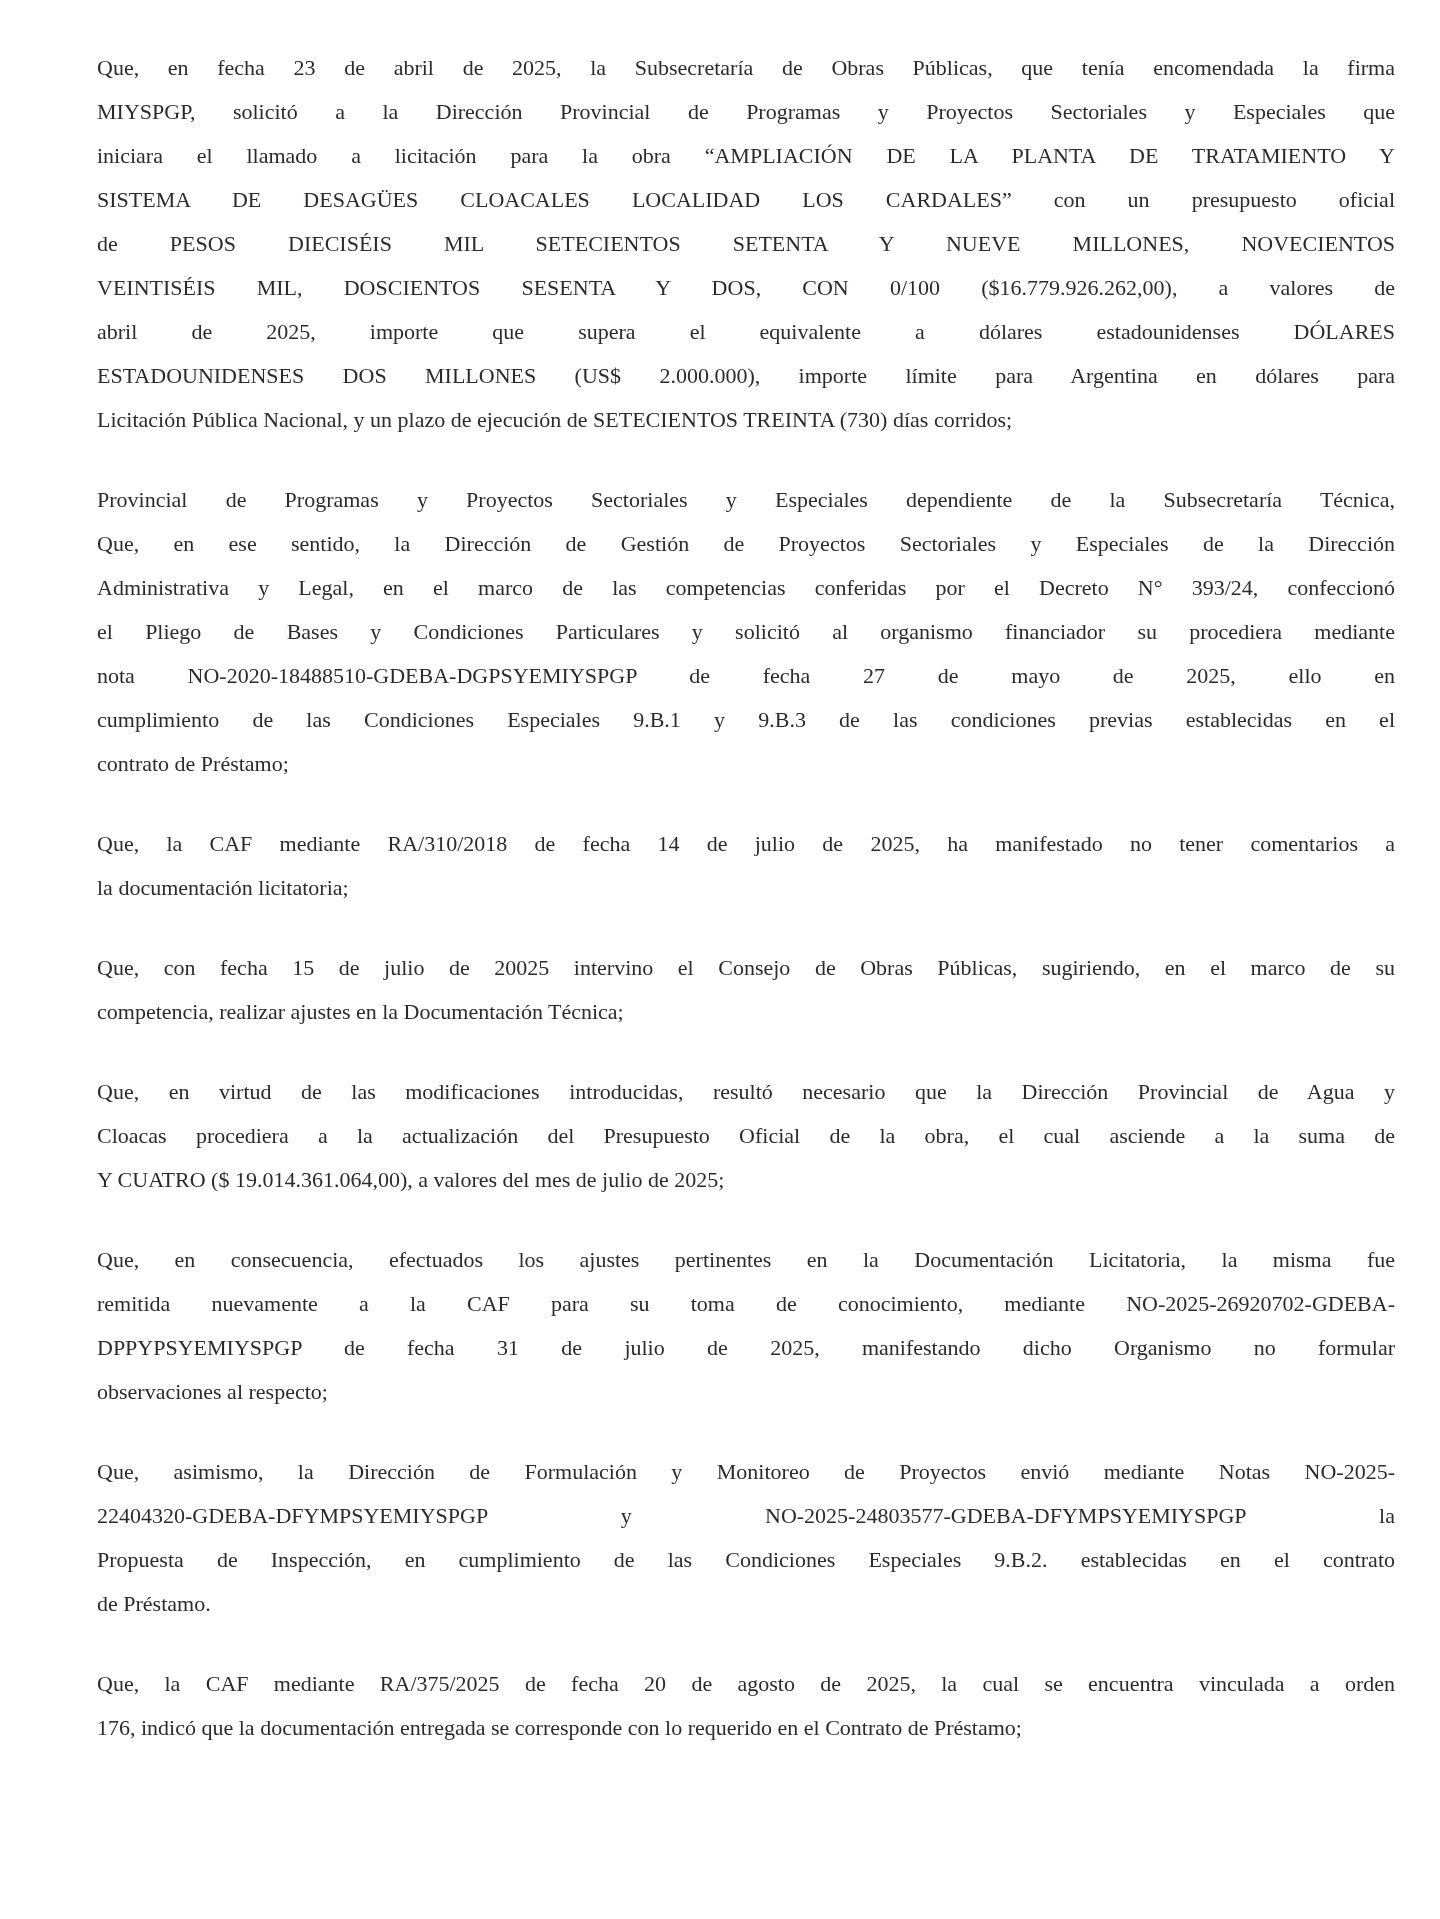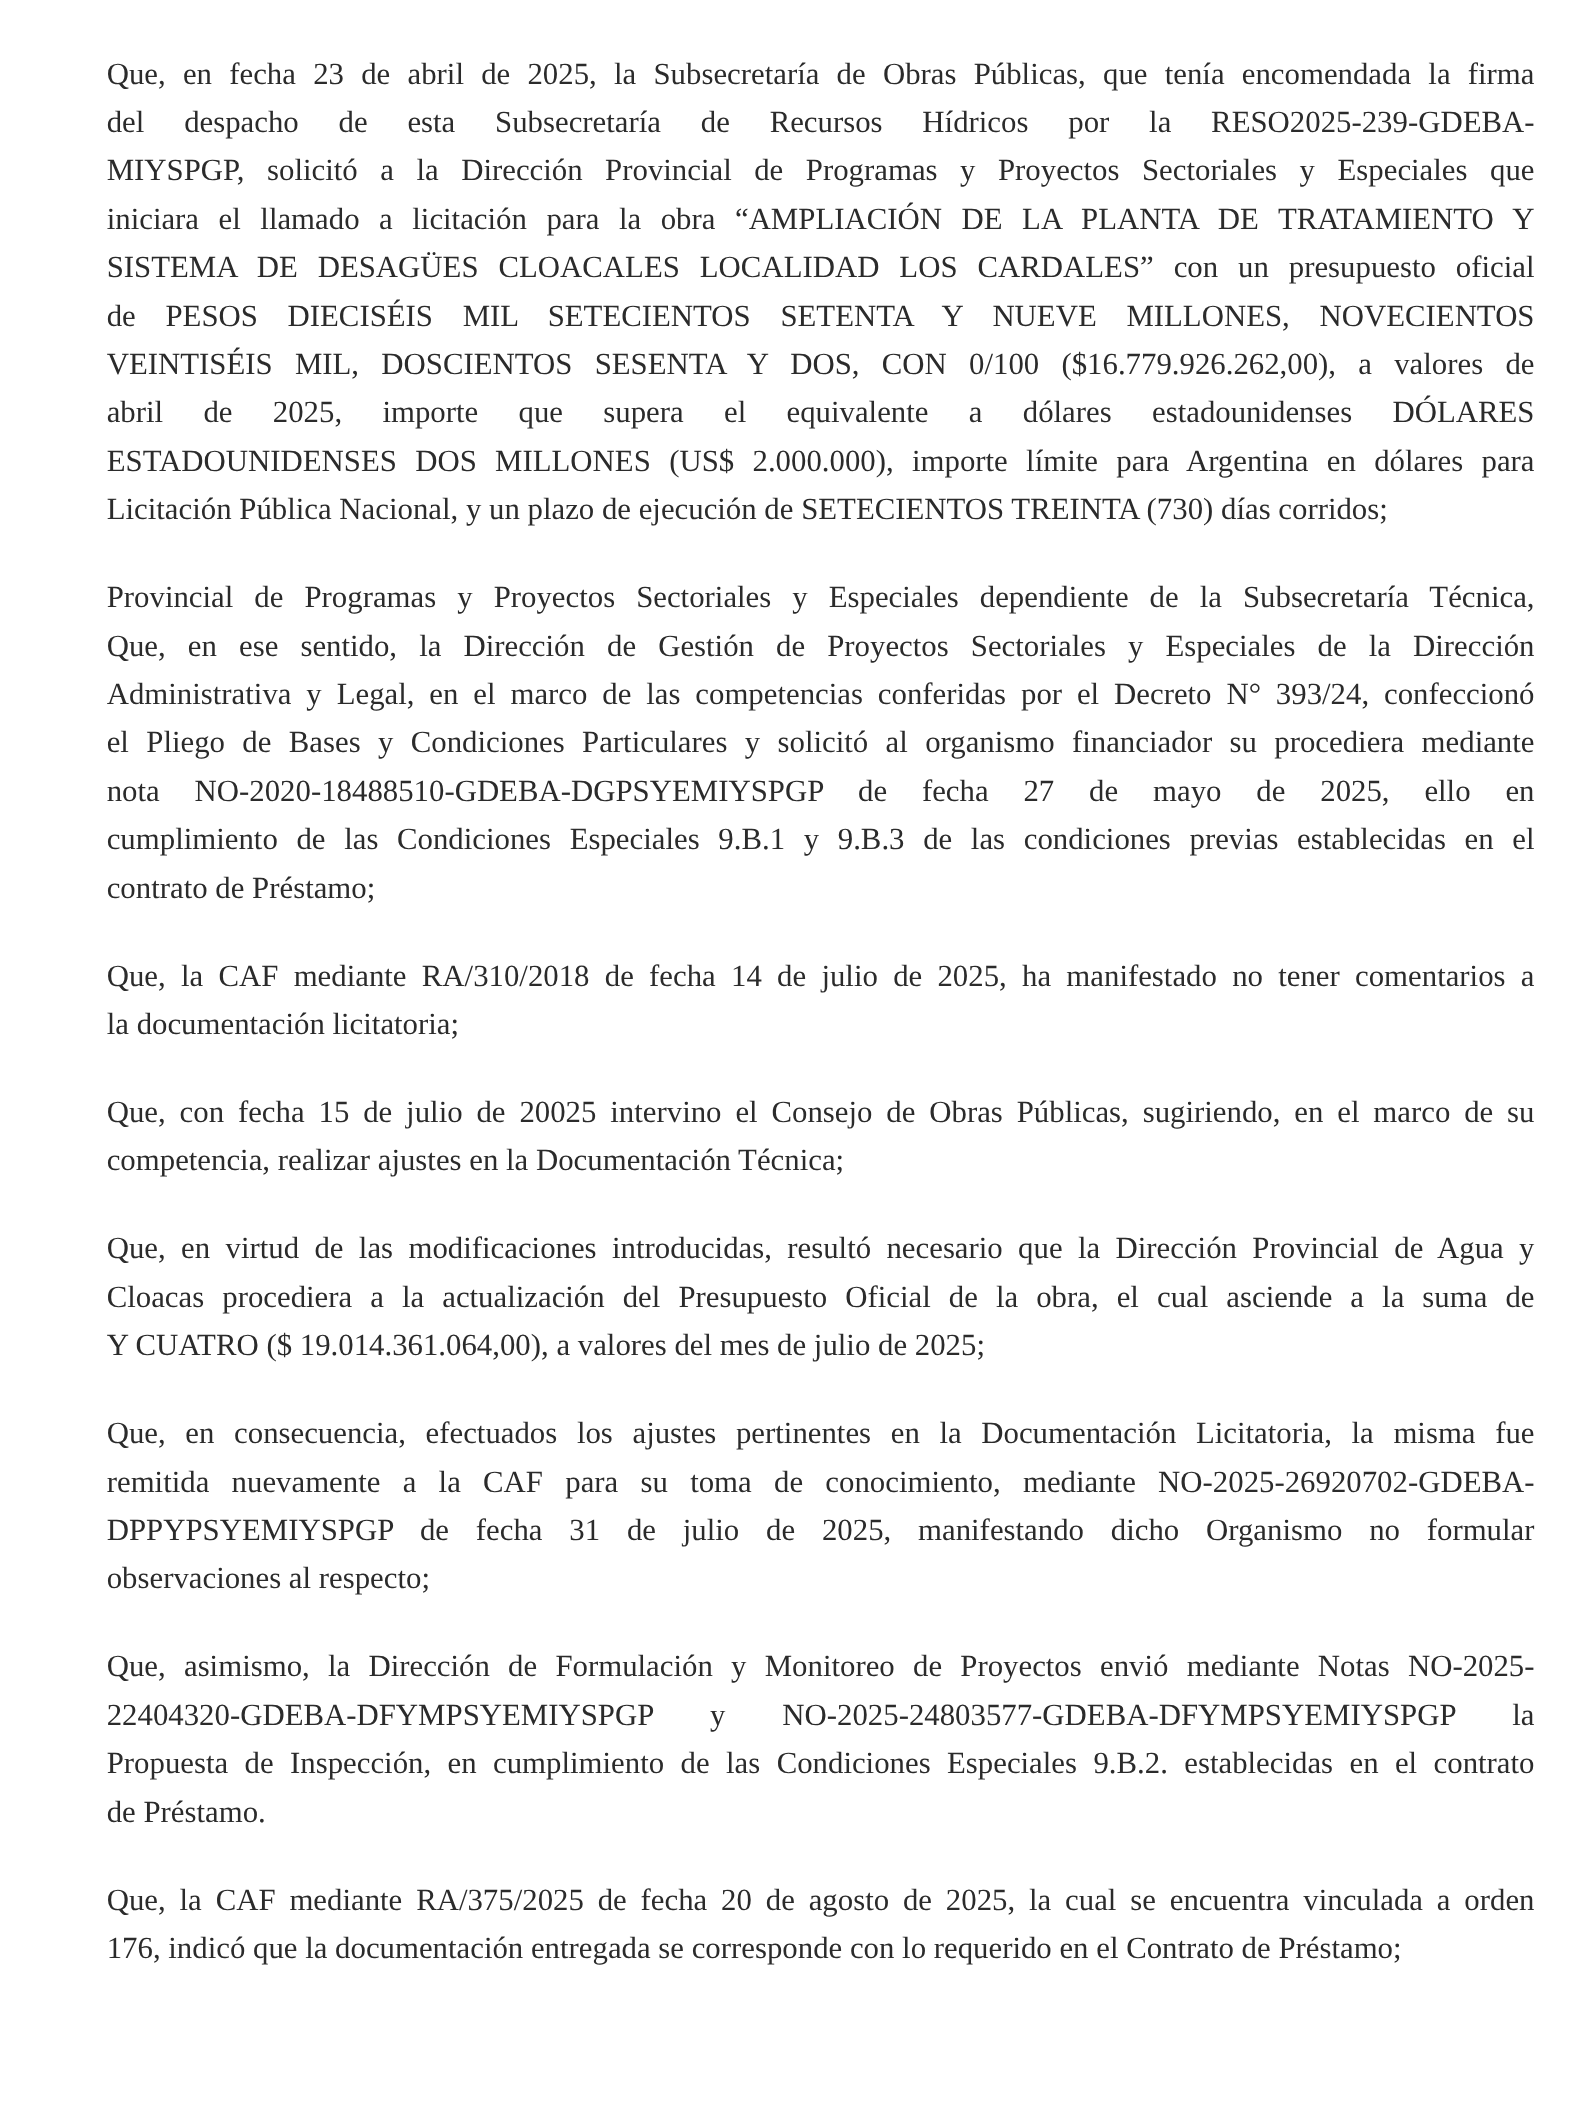--- a/index.html
+++ b/index.html
@@ -19,21 +19,21 @@
       position: absolute;
       left: 97px;
       top: 46px;
       width: 1298px;
     }
     .para {
       margin: 0 0 36px 0;
     }
     .line {
       display: block;
-      font-size: 28px;
+      font-size: 22px;
       line-height: 44px;
       height: 44px;
       white-space: nowrap;
       text-align: justify;
       text-align-last: justify;
       letter-spacing: 0;
     }
     .line.last {
       text-align: left;
       text-align-last: left;
@@ -44,21 +44,20 @@
       overflow: hidden;
     }
   </style>
 </head>
 <body>
 
 <div class="page">
 
   <div class="para">
     <span class="line just">Que, en fecha 23 de abril de 2025, la Subsecretaría de Obras Públicas, que tenía encomendada la  firma</span>
-    <span class="line just">del  despacho  de esta  Subsecretaría  de  Recursos  Hídricos  por  la  RESO2025-239-GDEBA-</span>
     <span class="line just">MIYSPGP, solicitó a la Dirección Provincial de Programas y Proyectos Sectoriales y Especiales que</span>
     <span class="line just">iniciara el llamado a licitación para la obra “AMPLIACIÓN DE LA PLANTA DE TRATAMIENTO Y</span>
     <span class="line just">SISTEMA DE DESAGÜES CLOACALES LOCALIDAD LOS CARDALES” con un presupuesto oficial</span>
     <span class="line just">de PESOS DIECISÉIS MIL SETECIENTOS SETENTA Y NUEVE MILLONES, NOVECIENTOS</span>
     <span class="line just">VEINTISÉIS MIL, DOSCIENTOS SESENTA Y DOS, CON 0/100 ($16.779.926.262,00), a valores de</span>
     <span class="line just">abril de 2025, importe que supera el equivalente a dólares estadounidenses DÓLARES</span>
     <span class="line just">ESTADOUNIDENSES DOS MILLONES (US$ 2.000.000), importe límite para Argentina en dólares para</span>
     <span class="line last">Licitación Pública Nacional, y un plazo de ejecución de SETECIENTOS TREINTA (730) días corridos;</span>
   </div>
 

